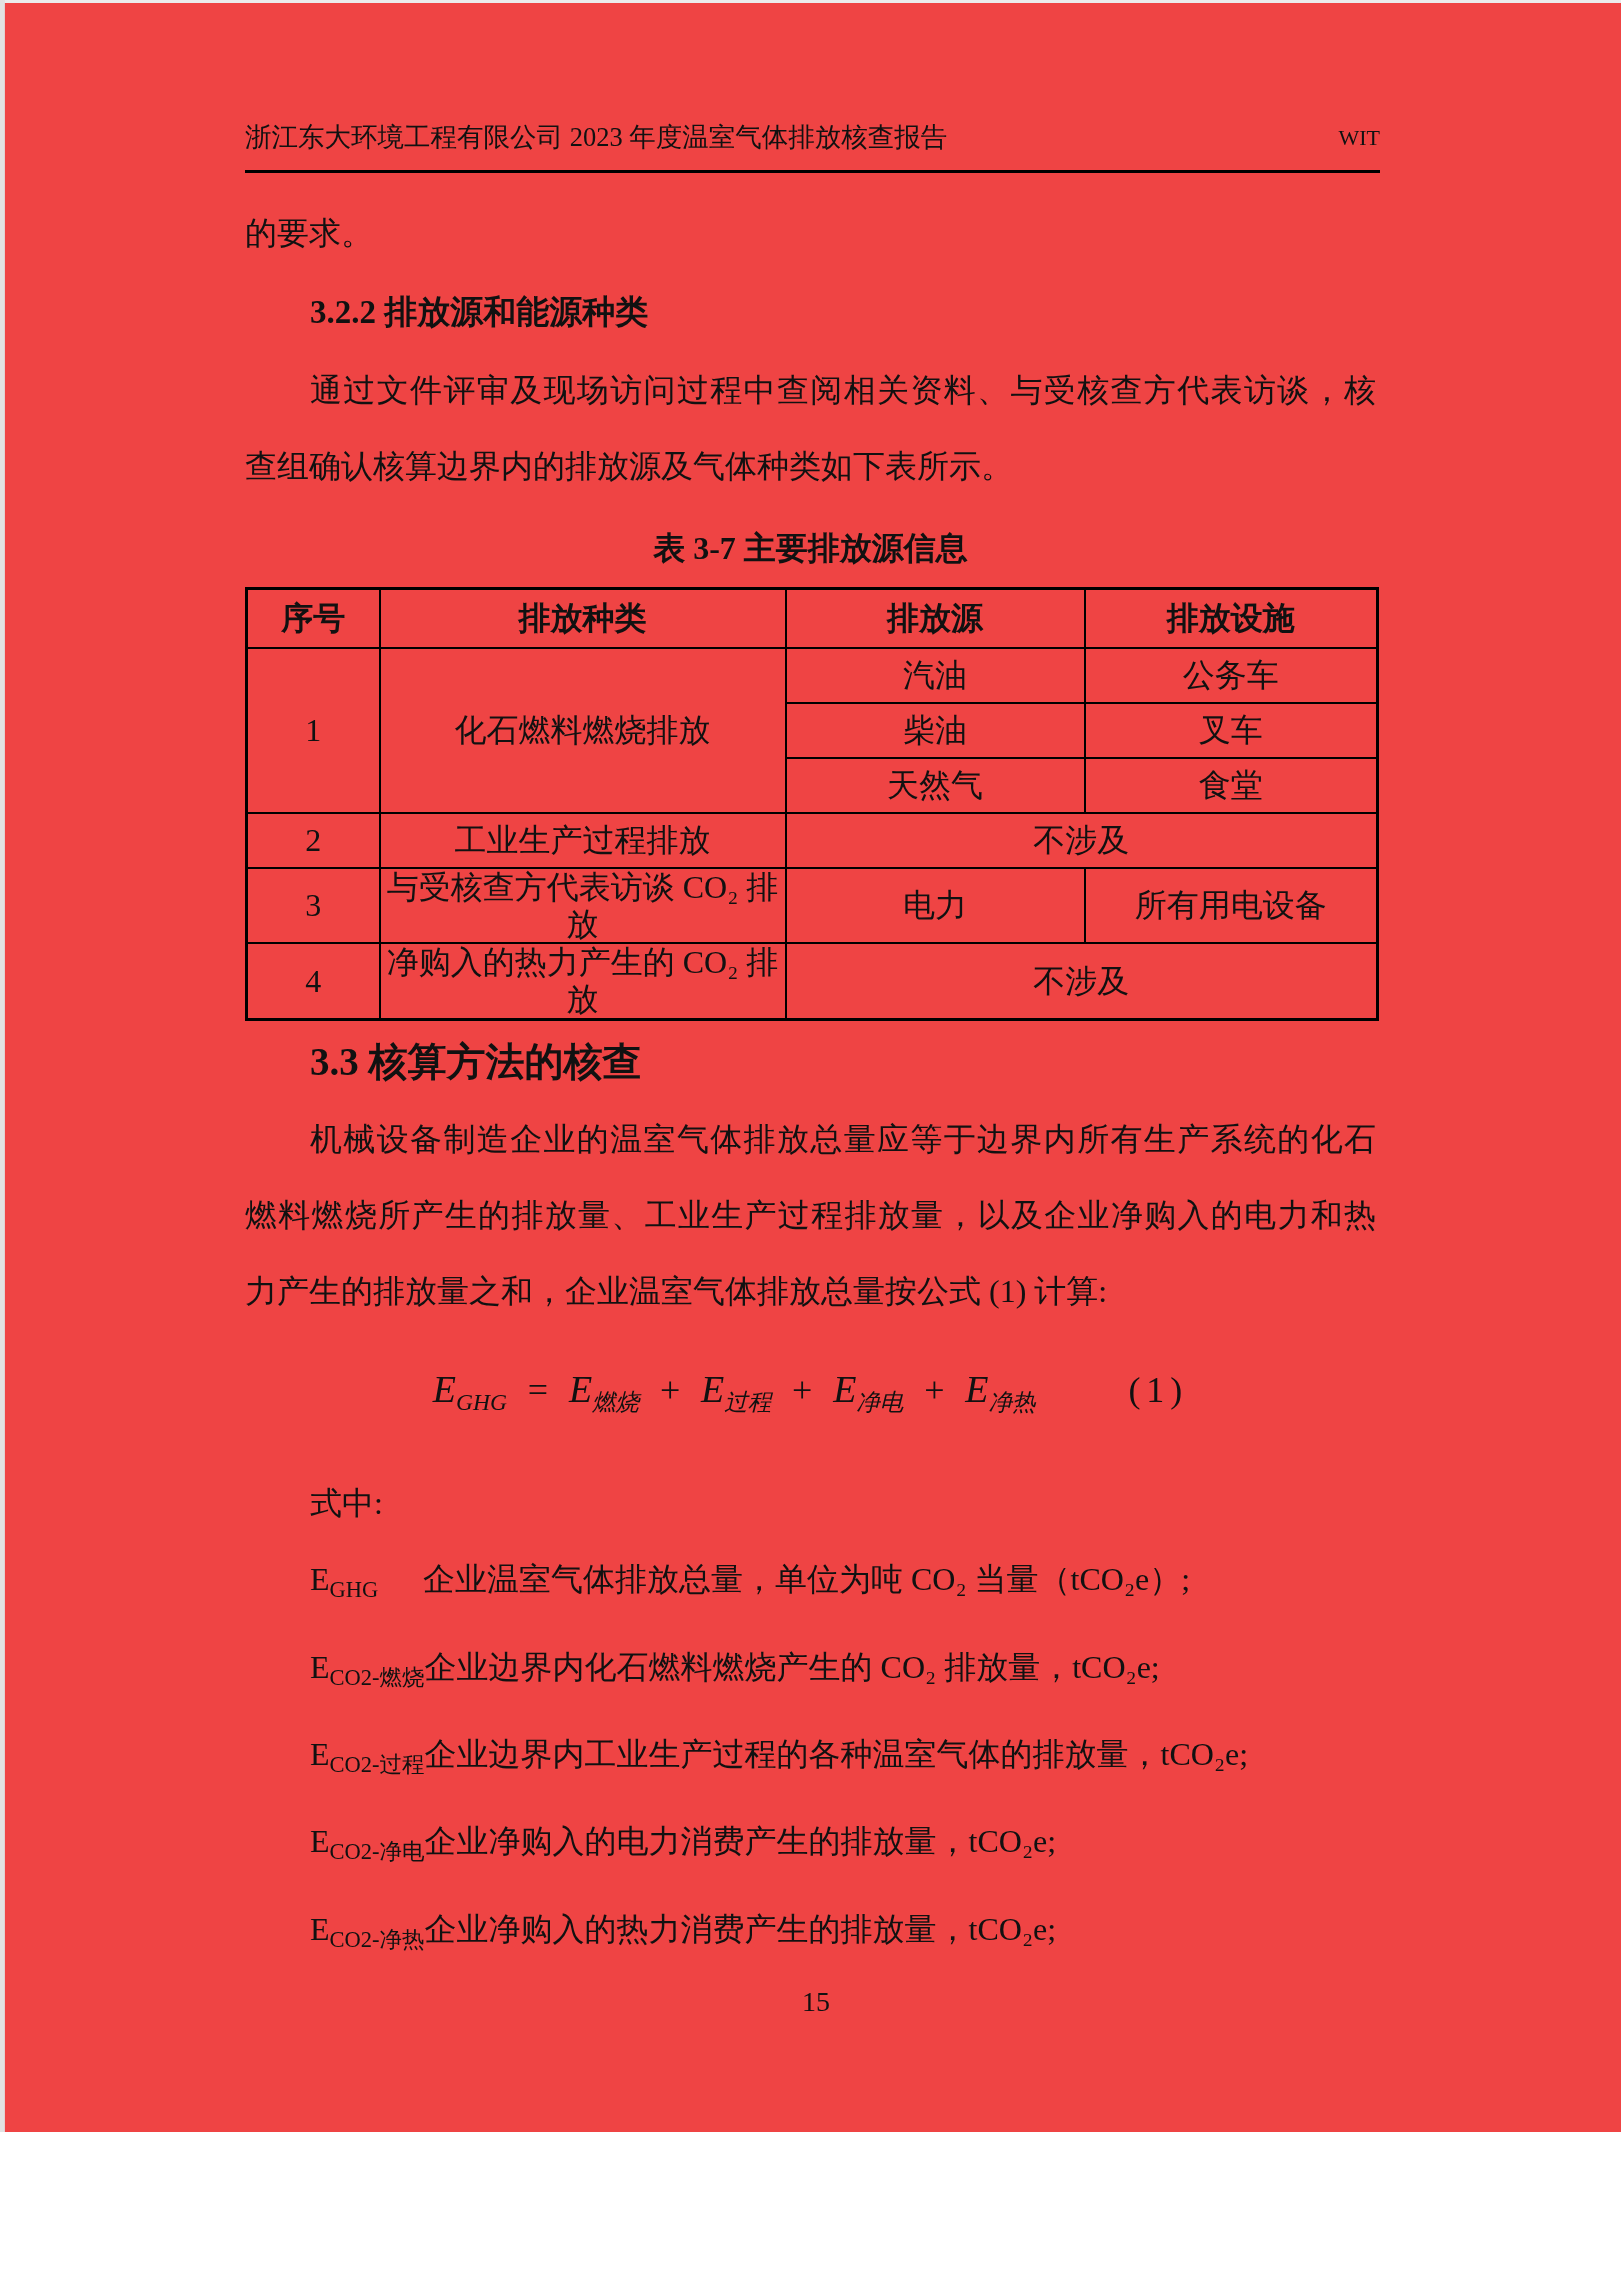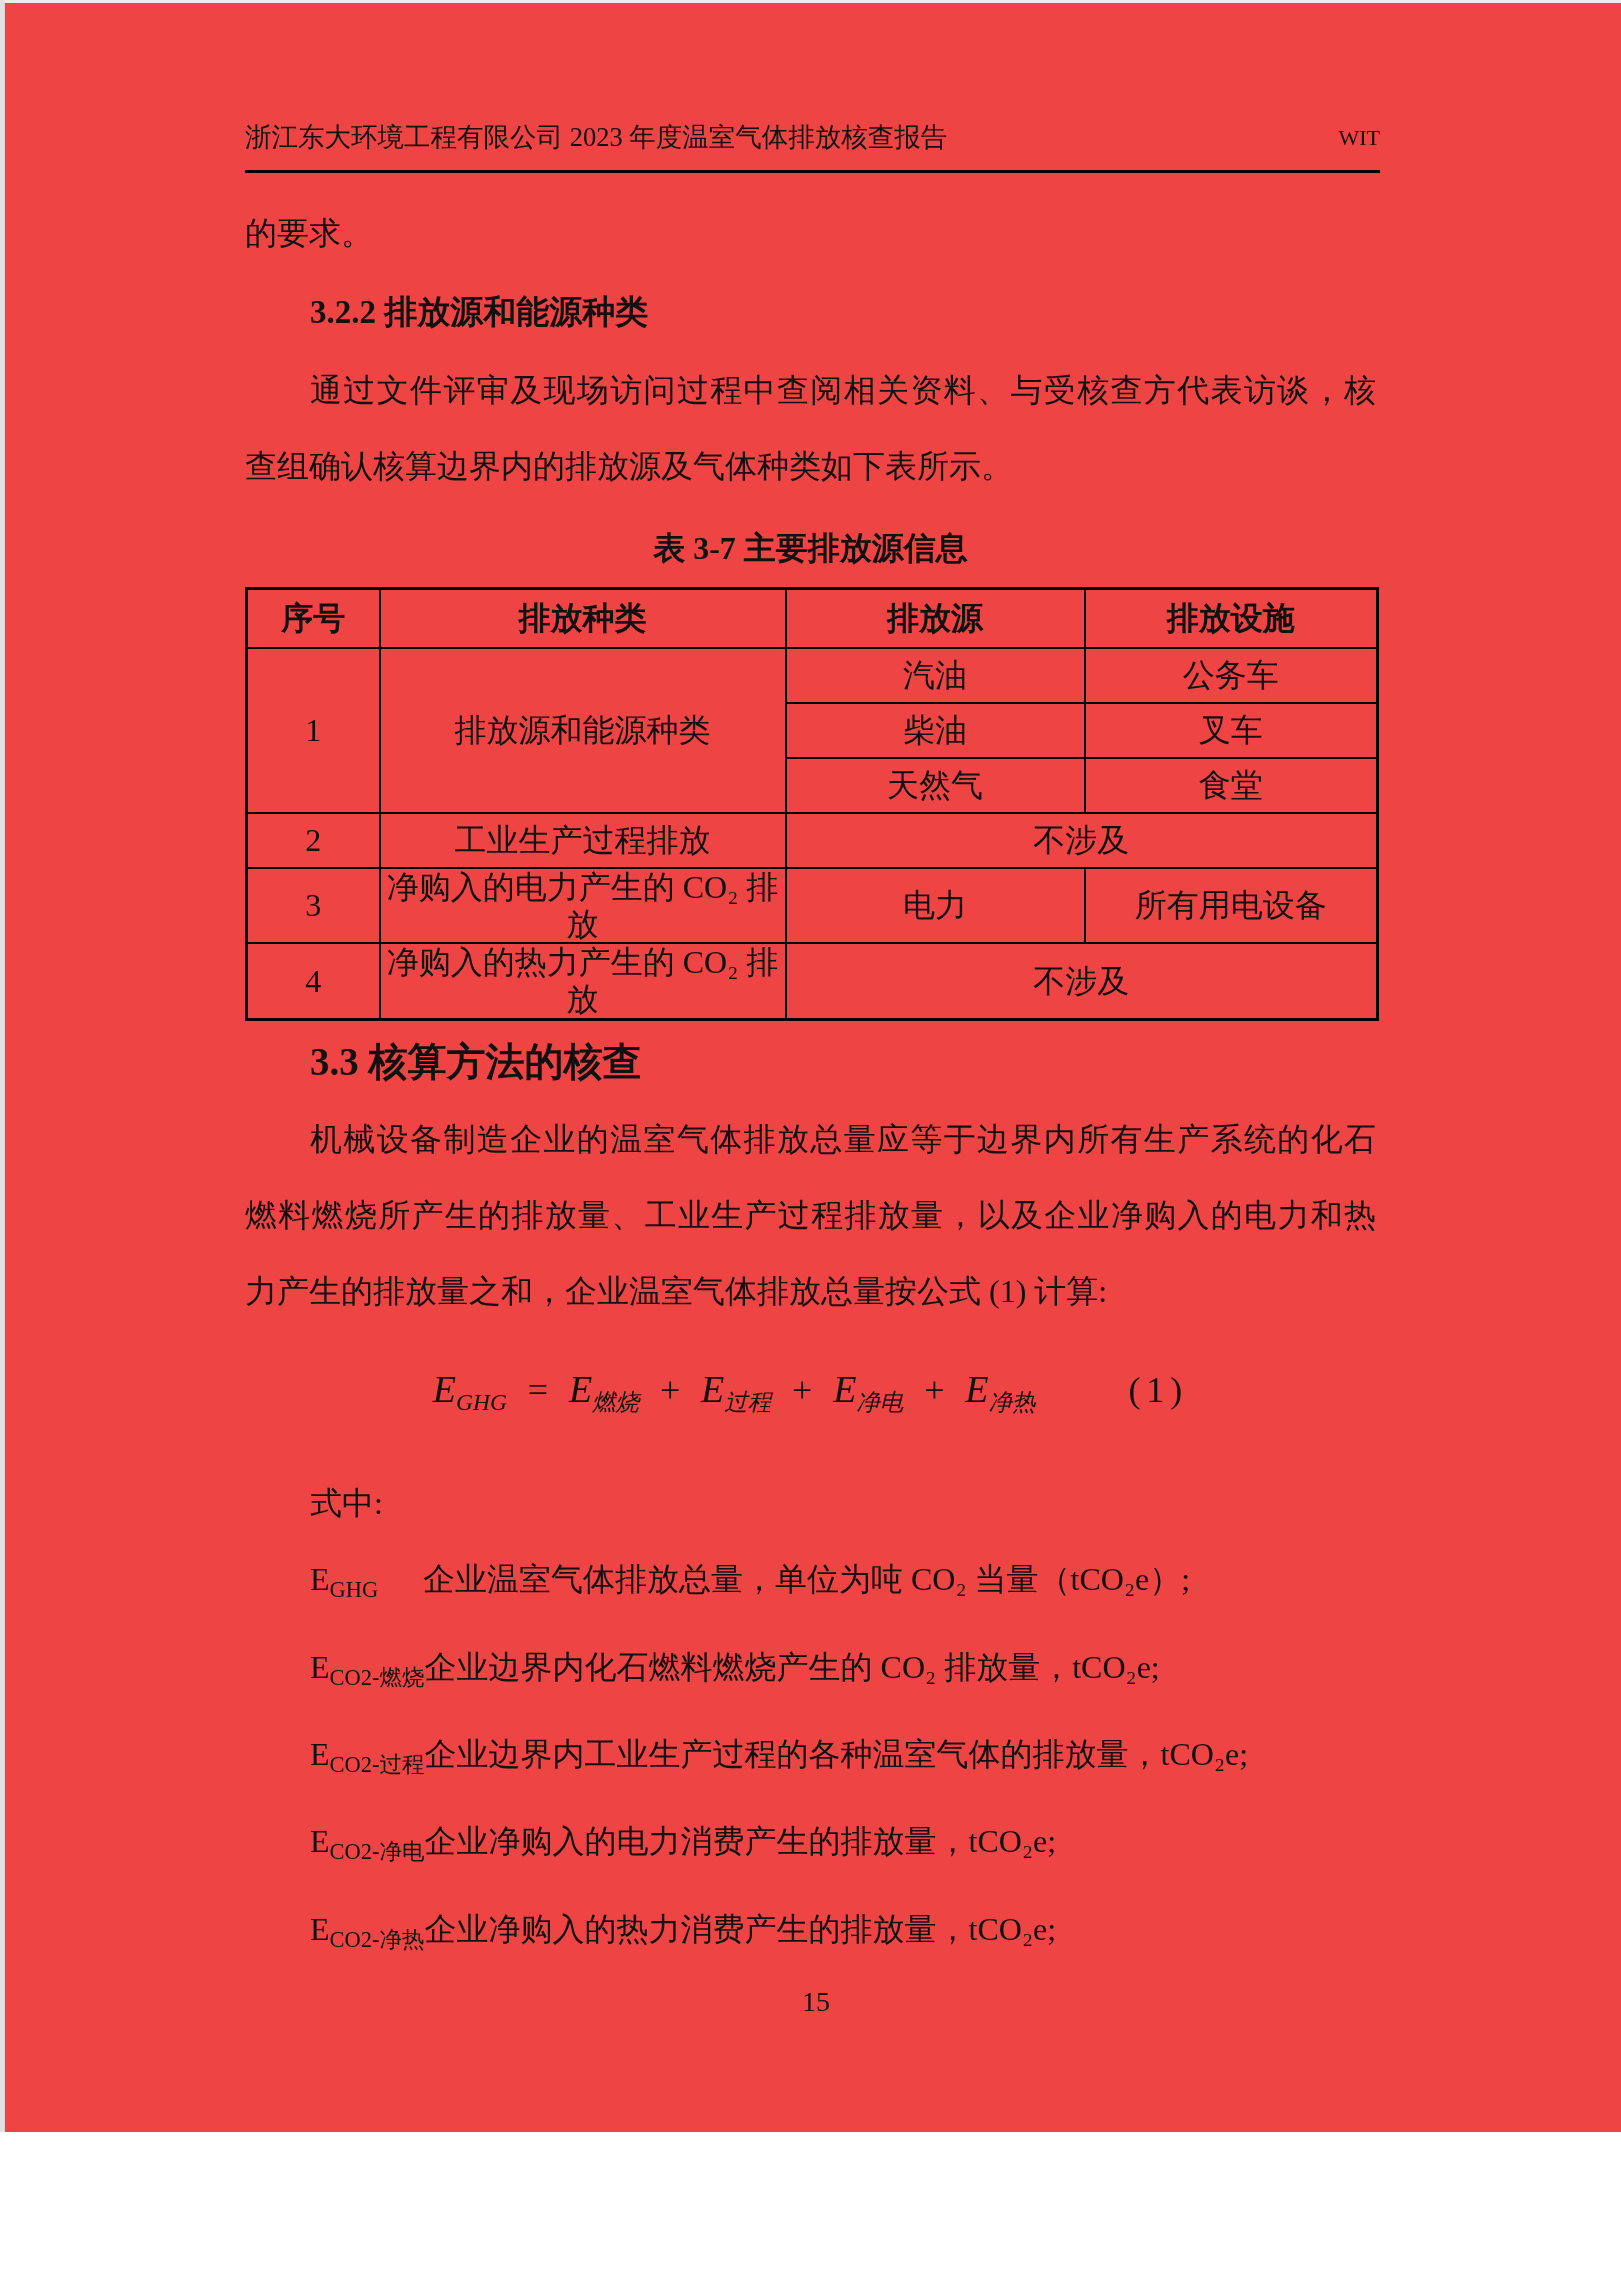--- a/index.html
+++ b/index.html
@@ -147,40 +147,40 @@
       </colgroup>
       <tbody>
           <tr>
         <th>序号</th>
         <th>排放种类</th>
         <th>排放源</th>
         <th>排放设施</th>
       </tr>
       <tr>
         <td rowspan="3">1</td>
-        <td rowspan="3">排放源和能源种类</td>
+        <td rowspan="3">化石燃料燃烧排放</td>
         <td>汽油</td>
         <td>公务车</td>
       </tr>
       <tr class="subrow">
         <td>柴油</td>
         <td>叉车</td>
       </tr>
       <tr class="subrow">
         <td>天然气</td>
         <td>食堂</td>
       </tr>
       <tr>
         <td>2</td>
         <td>工业生产过程排放</td>
         <td colspan="2">不涉及</td>
       </tr>
       <tr>
         <td>3</td>
-        <td>净购入的电力产生的 CO₂ 排放</td>
+        <td>与受核查方代表访谈 CO₂ 排放</td>
         <td>电力</td>
         <td>所有用电设备</td>
       </tr>
       <tr>
         <td>4</td>
         <td>净购入的热力产生的 CO₂ 排放</td>
         <td colspan="2">不涉及</td>
       </tr>
     </tbody>
       </table>

